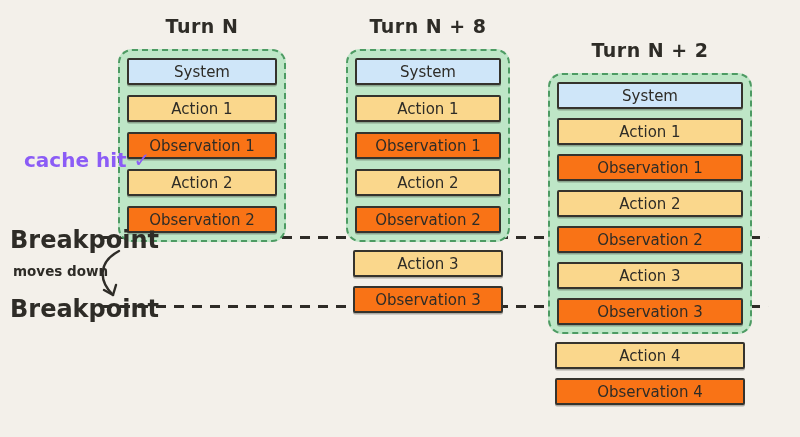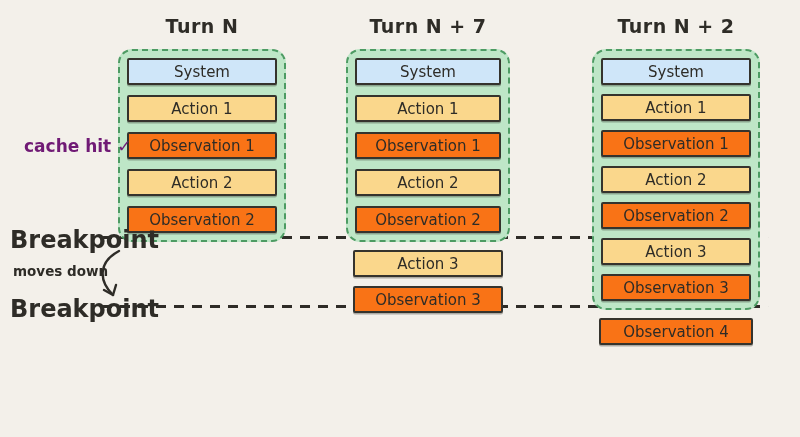--- a/index.html
+++ b/index.html
@@ -23,21 +23,21 @@
   .bp-line.bottom{top:305px;}
 
   
   .column{
     position:absolute;top:10px;
     display:flex;flex-direction:column;
     z-index:1;
   }
   .column:nth-child(1){left:118px;width:168px;}
   .column:nth-child(2){left:346px;width:164px;}
-  .column:nth-child(3){left:592px;width:168px;}
+  .column:nth-child(3){left:548px;width:204px;margin-top:24px;}
   .col-title{
     height:39px;line-height:32px;
     text-align:center;
     font-size:19px;font-weight:bold;
     letter-spacing:0.5px;
   }
   .cache-group{
     display:flex;flex-direction:column;
     gap:10px;
     padding:7px;
@@ -60,22 +60,22 @@
     font-size:15px;
     box-sizing:border-box;
     box-shadow:0 1.5px 0 rgba(40,40,35,0.35);
   }
   .block.system{background:#cfe6f9;}
   .block.action{background:#fad78c;}
   .block.observation{background:#f97316;}
 
   
   .cache-hit{
-    position:absolute;left:24px;top:136px;
-    font-size:17px;color:#701a75;font-weight:bold;
+    position:absolute;left:24px;top:148px;
+    font-size:20px;color:#8b5cf6;font-weight:bold;
     z-index:2;
   }
   .bp-label{
     position:absolute;left:10px;
     font-size:24px;font-weight:bold;
     z-index:2;
   }
   .bp-label.top{top:226px;}
   .bp-label.bottom{top:295px;}
   .moves-down{
@@ -110,21 +110,21 @@
         <div class="col-title">Turn N</div>
         <div class="cache-group">
           <div class="block system">System</div>
           <div class="block action">Action 1</div>
           <div class="block observation">Observation 1</div>
           <div class="block action">Action 2</div>
           <div class="block observation">Observation 2</div>
         </div>
       </div>
       <div class="column">
-        <div class="col-title">Turn N + 7</div>
+        <div class="col-title">Turn N + 8</div>
         <div class="cache-group">
           <div class="block system">System</div>
           <div class="block action">Action 1</div>
           <div class="block observation">Observation 1</div>
           <div class="block action">Action 2</div>
           <div class="block observation">Observation 2</div>
         </div>
         <div class="post-group">
           <div class="block action">Action 3</div>
           <div class="block observation">Observation 3</div>
@@ -135,20 +135,21 @@
         <div class="cache-group">
           <div class="block system">System</div>
           <div class="block action">Action 1</div>
           <div class="block observation">Observation 1</div>
           <div class="block action">Action 2</div>
           <div class="block observation">Observation 2</div>
           <div class="block action">Action 3</div>
           <div class="block observation">Observation 3</div>
         </div>
         <div class="post-group">
+          <div class="block action">Action 4</div>
           <div class="block observation">Observation 4</div>
         </div>
       </div>
     </div>
 
   <div class="cache-hit">cache hit ✓</div>
   <div class="bp-label top">Breakpoint</div>
   <div class="moves-down">moves down</div>
   <div class="bp-label bottom">Breakpoint</div>
 

